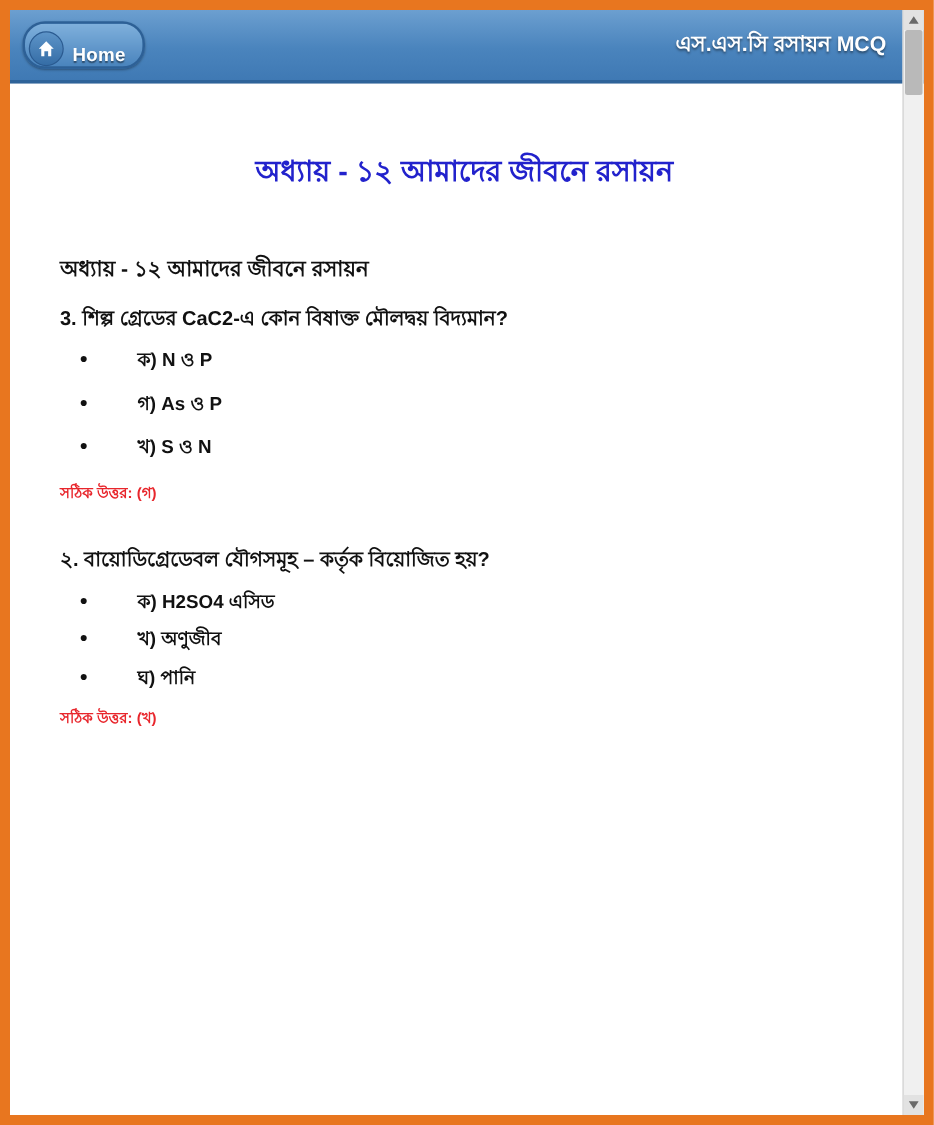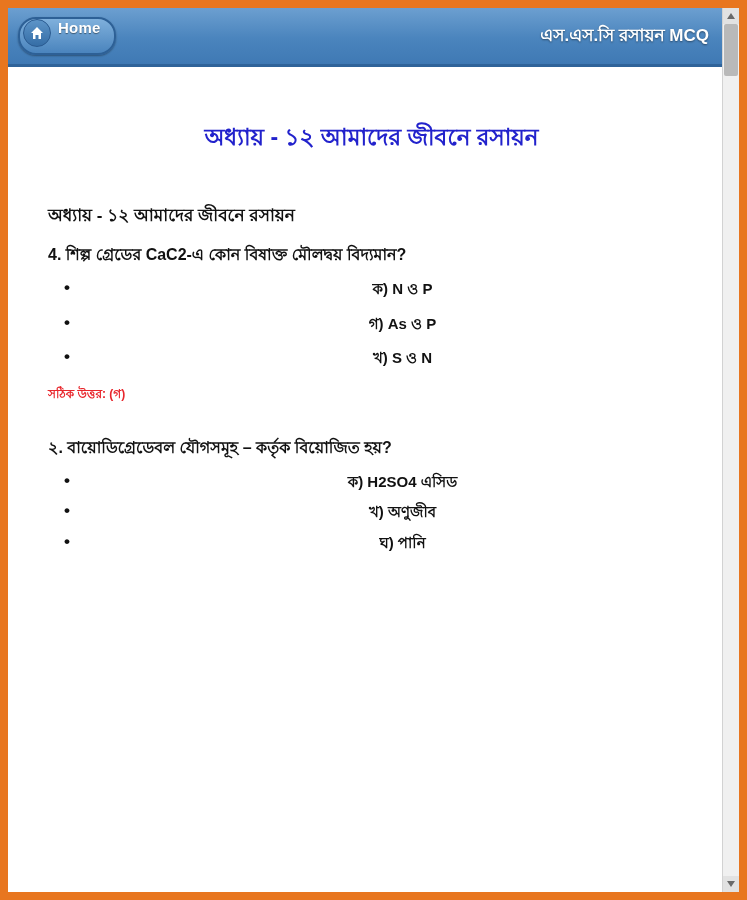--- a/index.html
+++ b/index.html
@@ -30,21 +30,21 @@
     border-bottom: 3px solid #2f6399;
     display: flex;
     align-items: center;
   }
   .home-btn {
     position: absolute;
     left: 10px;
     top: 9px;
     height: 34px;
     display: flex;
-    align-items: flex-start;
+    align-items: flex-end;
     background: linear-gradient(to bottom, #7fb0dc 0%, #4a84bd 100%);
     border: 2px solid #2d6096;
     border-radius: 18px;
     padding: 0 14px 0 3px;
     box-shadow: 0 1px 2px rgba(0,0,0,0.35);
     cursor: pointer;
   }
   .home-circle {
     width: 26px;
     height: 26px;
@@ -100,21 +100,20 @@
   .question {
     color: #111111;
     font-size: 16px;
     font-weight: bold;
     margin: 10px 0 12px 0;
   }
   .options {
     list-style: none;
     margin: 0 0 6px 0;
     padding: 0 0 0 10px;
-    text-align: center;
   }
   .options li {
     position: relative;
     color: #111111;
     font-size: 15px;
     font-weight: bold;
     padding: 0 0 0 52px;
     margin: 0 0 18px 0;
     line-height: 1.1;
   }
@@ -194,36 +193,37 @@
     <div class="header-title">এস.এস.সি রসায়ন MCQ</div>
   </div>
 
   <div class="content">
 
     <div class="page-title">অধ্যায় - ১২ আমাদের জীবনে রসায়ন</div>
 
     <div class="section-heading">অধ্যায় - ১২ আমাদের জীবনে রসায়ন</div>
 
     <div class="q-block">
-      <div class="question">4. শিল্প গ্রেডের CaC2-এ কোন বিষাক্ত মৌলদ্বয় বিদ্যমান?</div>
+      <div class="question">3. শিল্প গ্রেডের CaC2-এ কোন বিষাক্ত মৌলদ্বয় বিদ্যমান?</div>
       <ul class="options">
         <li>ক) N ও P</li>
         <li>গ) As ও P</li>
         <li>খ) S ও N</li>
       </ul>
       <div class="answer">সঠিক উত্তর: (গ)</div>
     </div>
 
     <div class="q-block tight">
       <div class="question">২. বায়োডিগ্রেডেবল যৌগসমূহ – কর্তৃক বিয়োজিত হয়?</div>
       <ul class="options">
         <li>ক) H2SO4 এসিড</li>
         <li>খ) অণুজীব</li>
         <li>ঘ) পানি</li>
       </ul>
+      <div class="answer">সঠিক উত্তর: (খ)</div>
     </div>
 
 
   </div>
 
   <div class="scrollbar">
     <div class="sb-arrow top">
       <svg width="8" height="8" viewBox="0 0 8 8" aria-hidden="true">
           <path d="M4 1 L8 7 L0 7 Z" fill="#6a6a6a"></path>
         </svg>

